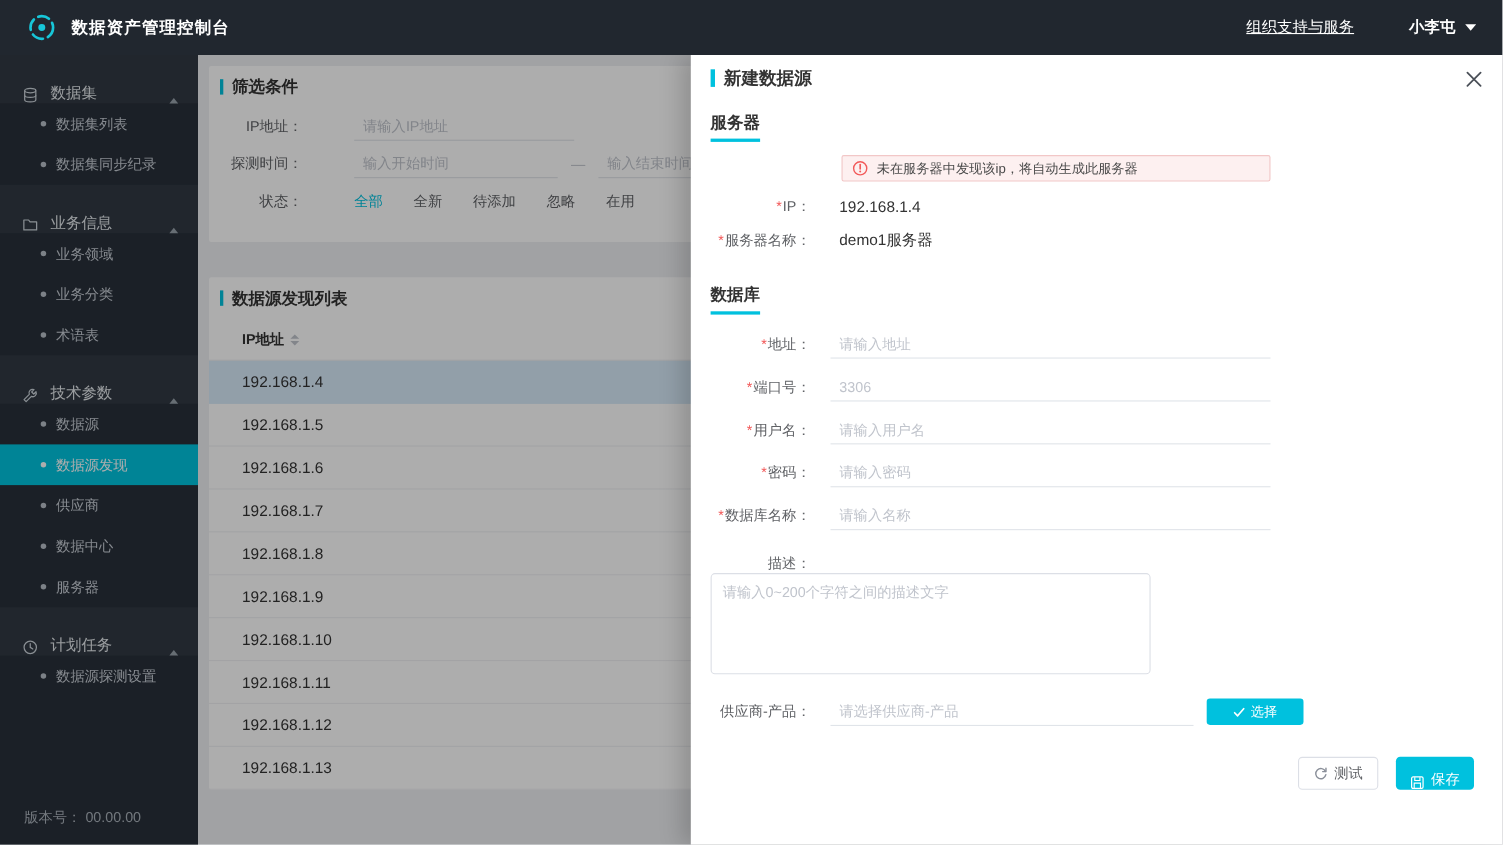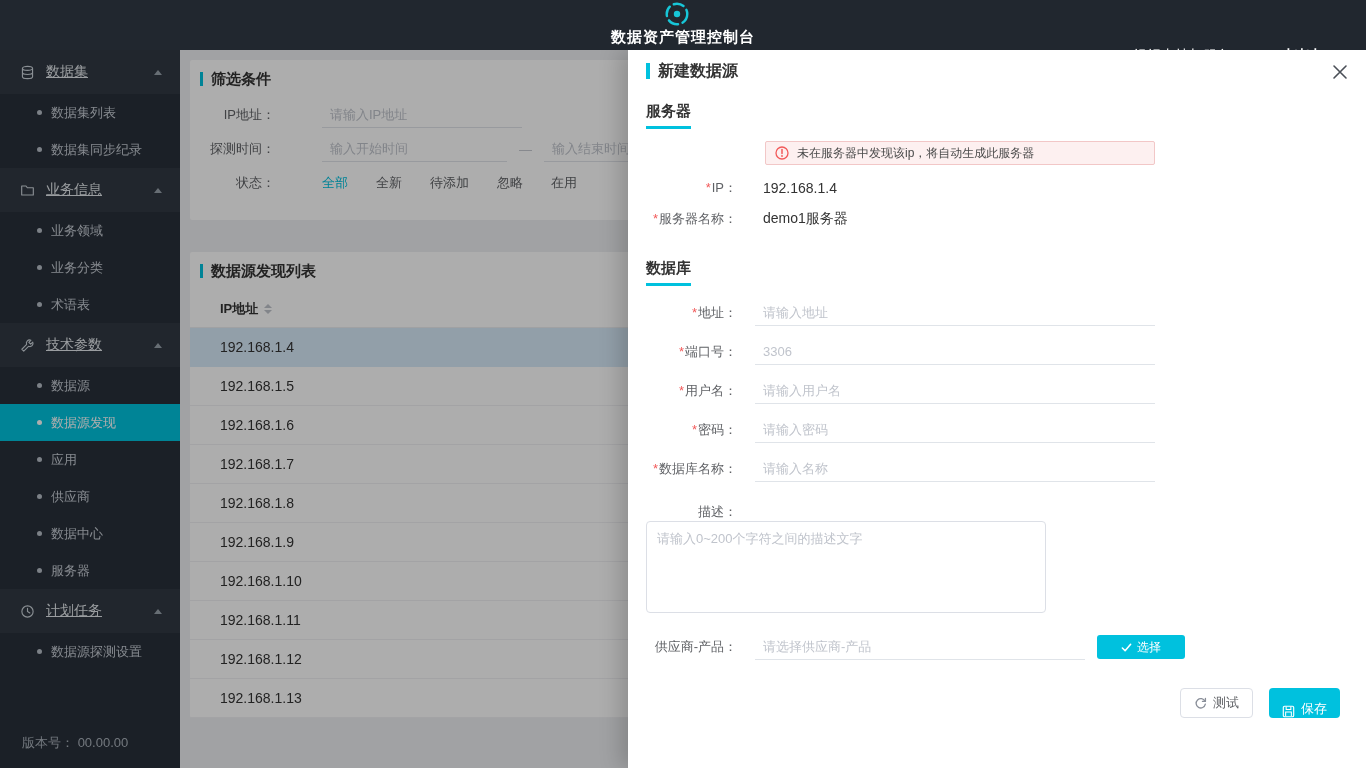--- a/index.html
+++ b/index.html
@@ -2,32 +2,32 @@
 <html><head>
 <meta charset="utf-8">
 <style>
   :root { --accent:#00c1de; --accent2:#00c3dd; }
   * { margin:0; padding:0; box-sizing:border-box; font-family:"Liberation Sans","DejaVu Sans",sans-serif; }
   html,body { width:1366px; height:768px; overflow:hidden; }
   body { position:relative; background:#edeff2; }
 
   
   .topbar { position:absolute; top:0; left:0; width:1366px; height:50px; background:#21272f;
-            display:flex; align-items:center; padding:0 24px; z-index:40;flex-direction:column; }
+            display:flex; align-items:center; padding:0 24px; z-index:40; }
   .logo { display:inline-flex; margin-right:13px; }
   .app-title { font-size:15px; font-weight:bold; color:#ffffff; letter-spacing:1px; }
   .topnav { margin-left:auto; display:flex; align-items:center; color:#fff; font-size:14px; }
   .nav-link { cursor:pointer;text-decoration:underline; }
   .user { margin-left:50px; display:flex; align-items:center; gap:9px; font-weight:bold; cursor:pointer; }
   .caret-down { width:0; height:0; border-left:5px solid transparent; border-right:5px solid transparent; border-top:6px solid #fff; }
 
   
   .sidebar { position:absolute; top:50px; left:0; width:180px; height:718px; background:#29303a; z-index:10; }
-  .sb-group { height:44px; display:flex; align-items:center; padding:0 18px 0 20px; background:#313943;
-              color:#e4e8ec; font-size:14px; cursor:pointer;text-decoration:underline; }
+  .sb-group { height:44px; display:flex; align-items:flex-end; padding:0 18px 0 20px; background:#313943;
+              color:#e4e8ec; font-size:14px; cursor:pointer; }
   .sb-ico { width:16px; height:16px; margin-right:10px; display:inline-flex; align-items:center; }
   .chev-up { margin-left:auto; width:0; height:0; border-left:4px solid transparent; border-right:4px solid transparent;
              border-bottom:5px solid #99a2ac; }
   .sb-item { height:37px; display:flex; align-items:center; padding-left:37px; color:#c6ccd4; font-size:13px; cursor:pointer; }
   .sb-item .dot { width:5px; height:5px; border-radius:50%; background:#b7bec7; margin-right:9px; flex:none; }
   .sb-item.active { background:var(--accent2); color:#fff; }
   .sb-item.active .dot { background:#fff; }
   .version { position:absolute; left:0; bottom:16px; width:100%; padding-left:22px; color:#a9b1ba; font-size:13px; }
 
   
@@ -169,24 +169,20 @@
       <div class="sb-item">
         <i class="dot"></i>
         <span>数据源</span>
       </div>
       <div class="sb-item active">
         <i class="dot"></i>
         <span>数据源发现</span>
       </div>
       <div class="sb-item">
         <i class="dot"></i>
-        <span>应用</span>
-      </div>
-      <div class="sb-item">
-        <i class="dot"></i>
         <span>供应商</span>
       </div>
       <div class="sb-item">
         <i class="dot"></i>
         <span>数据中心</span>
       </div>
       <div class="sb-item">
         <i class="dot"></i>
         <span>服务器</span>
       </div>

